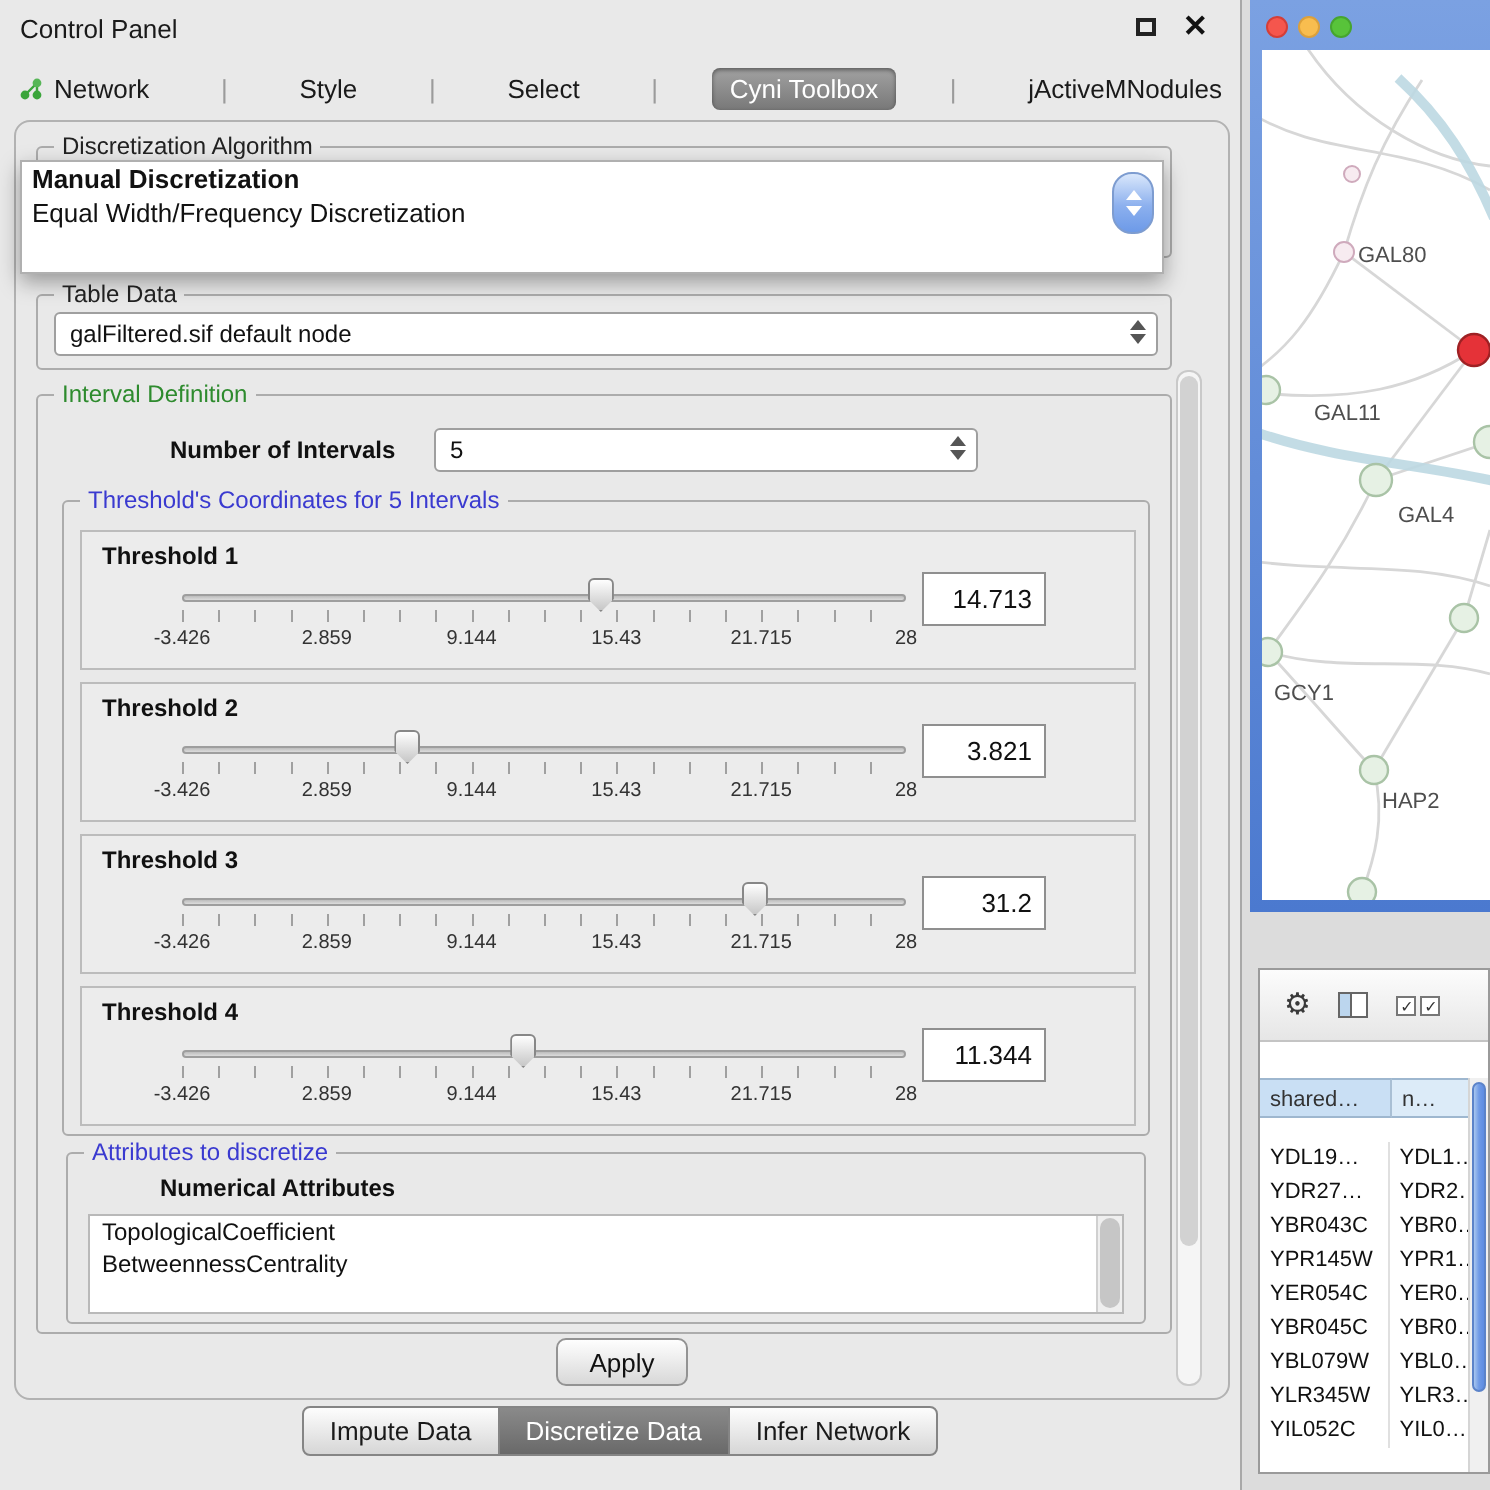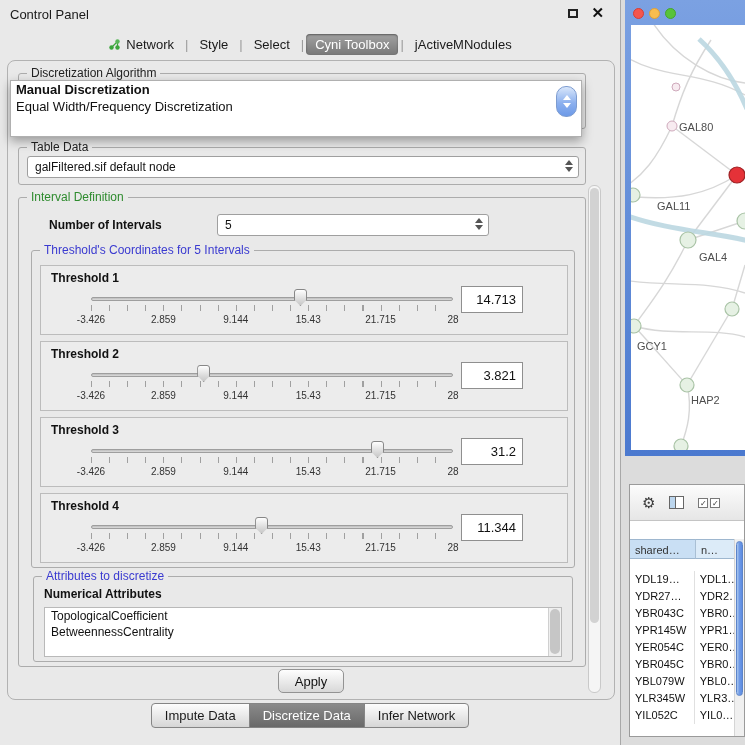--- a/index.html
+++ b/index.html
@@ -6,21 +6,21 @@
   html,body { width:745px; height:745px; }
   body { font-family:"Liberation Sans", sans-serif; }
   .screen { position:relative; width:745px; height:745px; background:#dcdcdc; overflow:hidden; }
 
   
   .control-panel { position:absolute; left:0; top:0; width:621px; height:745px; background:#e9e9e9; border-right:1px solid #a8a8a8; }
   .cp-title { position:absolute; left:10px; top:7px; font-size:13px; color:#1a1a1a; }
   .float-icon { position:absolute; right:42px; top:9px; width:10px; height:9px; border:2px solid #222; background:transparent; }
   .close-icon { position:absolute; right:16px; top:4px; font-size:15px; font-weight:bold; color:#111; cursor:default; }
 
-  .top-tabs { position:absolute; top:31px; left:0; right:0; height:26px; display:flex; justify-content:center; align-items:center; font-size:13px; color:#1a1a1a; }
+  .top-tabs { position:absolute; top:31px; left:0; right:0; height:26px; display:flex; justify-content:space-between; align-items:center; font-size:13px; color:#1a1a1a; }
   .top-tab { padding:3px 9px; display:flex; align-items:center; gap:5px; border-radius:4px; white-space:nowrap; }
   .top-tab.selected { background:linear-gradient(#a2a2a2,#787878); color:#fff; box-shadow:inset 0 1px 2px rgba(0,0,0,.45); }
   .tab-sep { color:#9b9b9b; padding:0 2px; }
 
   .inner-panel { position:absolute; left:7px; top:60px; width:608px; height:640px; border:1px solid #b2b2b2; border-radius:8px; background:#e9e9e9; }
 
   .group { position:absolute; border:1px solid #acacac; border-radius:3px; }
   .legend { position:absolute; top:-8px; left:8px; background:#e9e9e9; padding:0 4px; font-size:12px; color:#222; white-space:nowrap; }
   .legend.green { color:#2e8b2e; }
   .legend.blue { color:#3a3ad0; }
@@ -32,21 +32,21 @@
   .g-attrs { left:14px; top:378px; width:540px; height:86px; }
 
   .combo { position:absolute; height:22px; background:#fff; border:1px solid #9f9f9f; border-radius:3px; font-size:12px; color:#111; display:flex; align-items:center; padding-left:7px; }
   .combo .arrows { position:absolute; right:5px; top:3px; display:flex; flex-direction:column; gap:2px; }
   .combo .arrows i { display:block; width:0; height:0; border-left:4px solid transparent; border-right:4px solid transparent; }
   .combo .arrows i.up { border-bottom:5px solid #555; }
   .combo .arrows i.down { border-top:5px solid #555; }
   .combo-tabledata { left:8px; top:8px; width:552px; }
   .combo-intervals { left:198px; top:16px; width:272px; }
 
-  .lbl-bold { position:absolute; font-size:12px; font-weight:bold; color:#111; }
+  .lbl-bold { position:absolute; font-size:12px; font-weight:bold; color:#111;margin-left:36px; }
   .lbl-intervals { left:30px; top:20px; }
 
   .th-panel { position:absolute; left:8px; width:528px; height:70px; border:1px solid #bcbcbc; background:#ececec; }
   .th-panel.t0 { top:14px; } .th-panel.t1 { top:90px; } .th-panel.t2 { top:166px; } .th-panel.t3 { top:242px; }
   .th-title { position:absolute; left:10px; top:5px; font-size:12px; font-weight:bold; color:#111; }
   .slider { position:absolute; left:50px; top:22px; width:362px; height:44px; }
   .track { position:absolute; left:0; right:0; top:9px; height:4px; background:linear-gradient(#bdbdbd,#dcdcdc); border:1px solid #9e9e9e; border-radius:2px; }
   .ticks { position:absolute; left:0; right:0; top:17px; height:6px;
            background:repeating-linear-gradient(90deg,#a0a0a0 0 1px,transparent 1px 5%); }
   .thumb { position:absolute; top:1px; width:13px; height:17px; background:linear-gradient(#fefefe,#c7c7c7);

